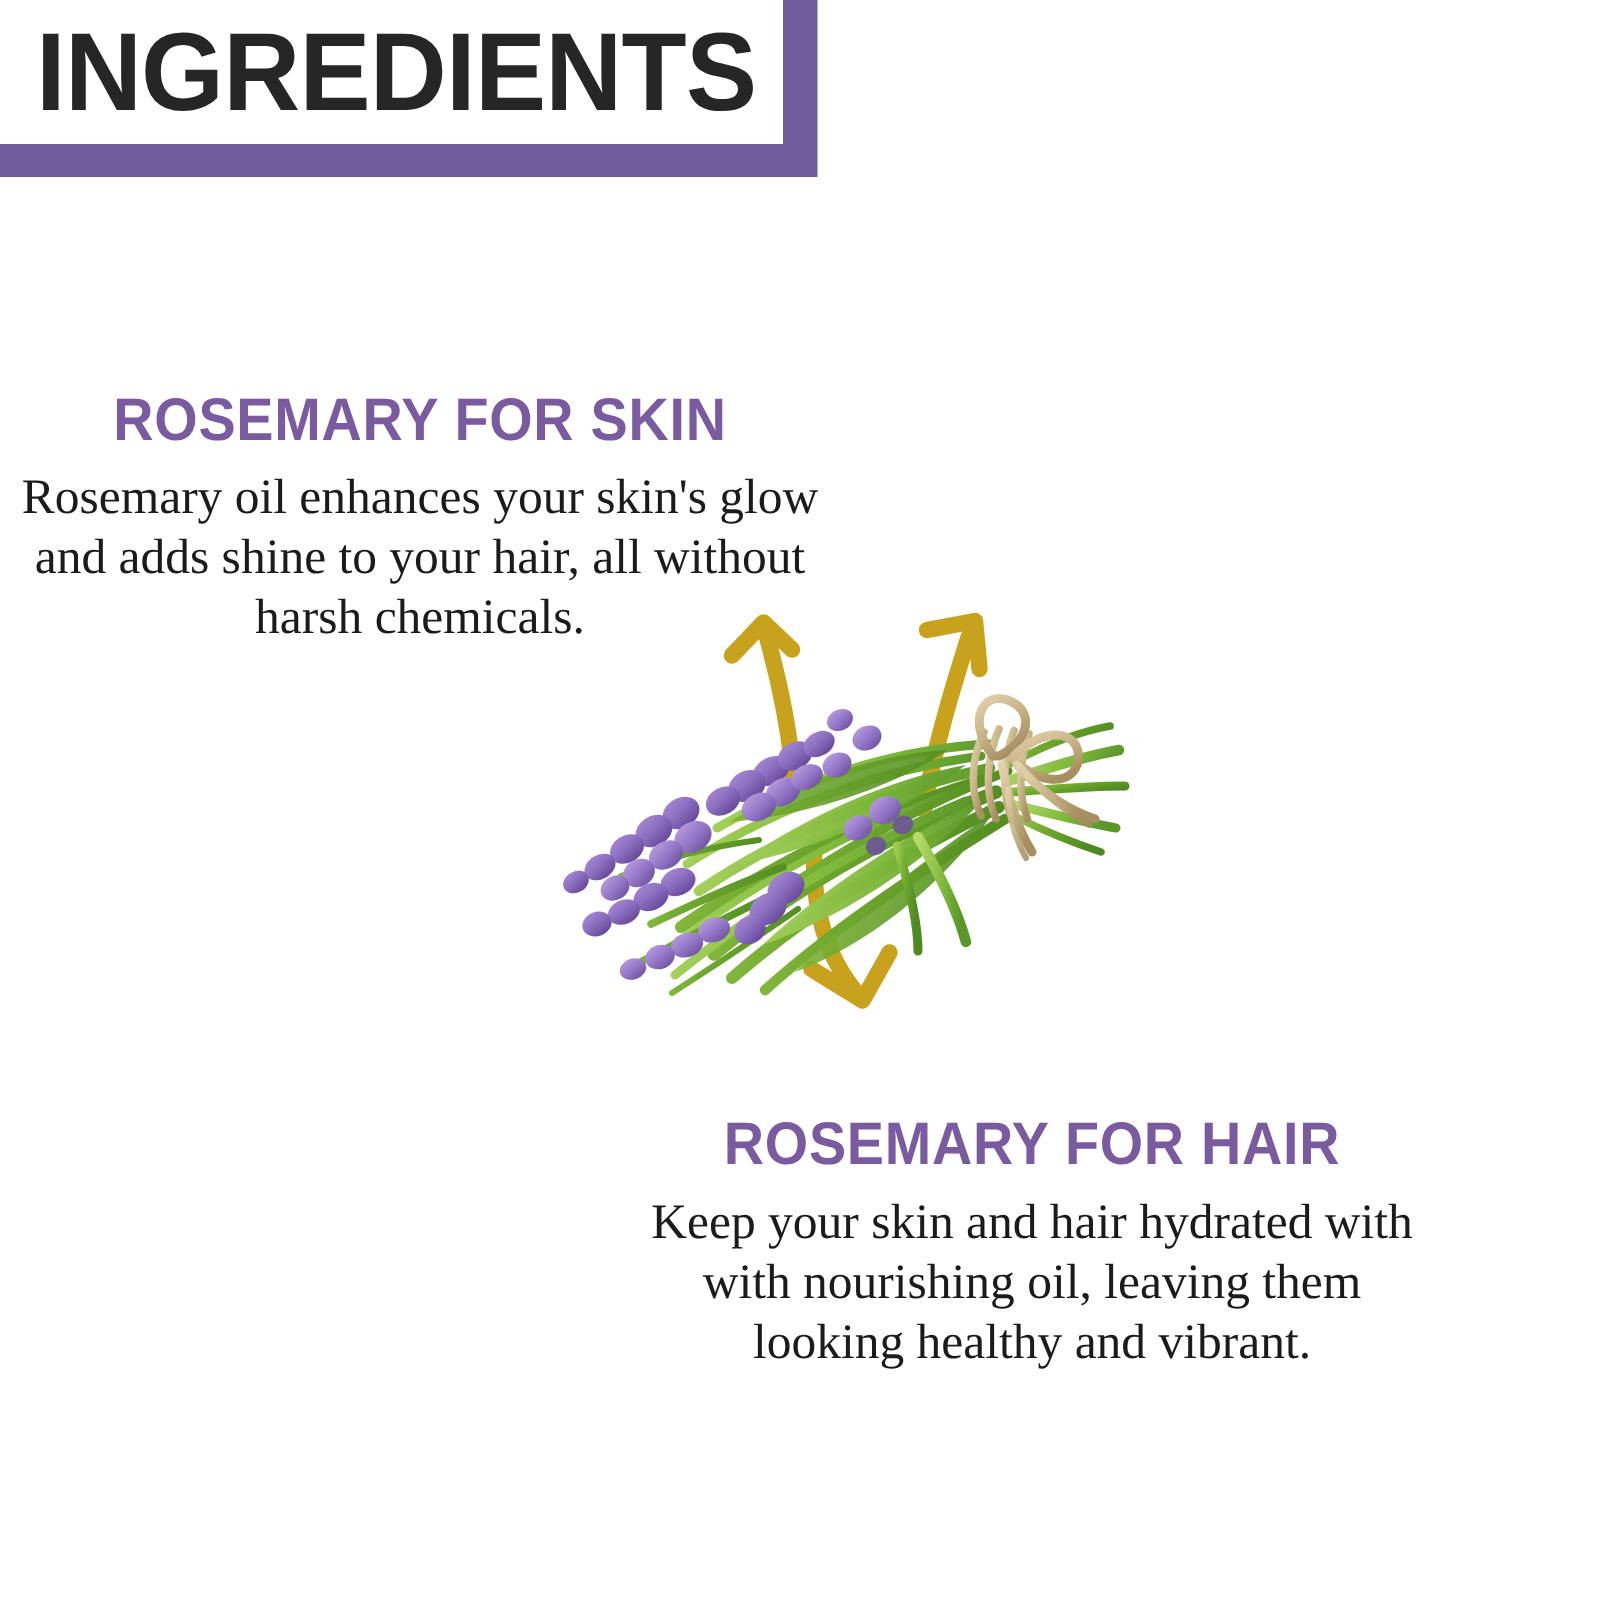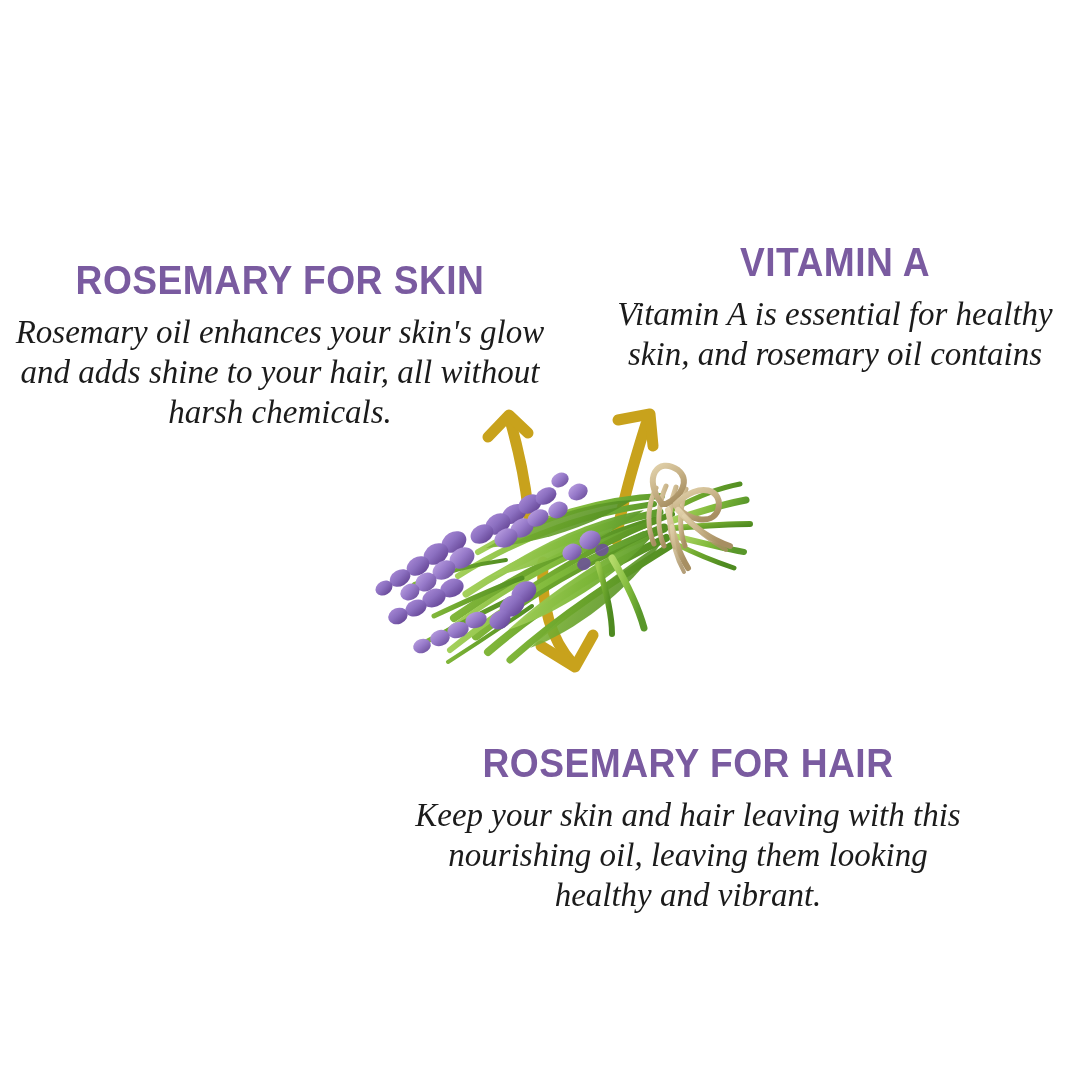--- a/index.html
+++ b/index.html
@@ -76,21 +76,20 @@
     letter-spacing: 0.5px;
     text-align: center;
     white-space: nowrap;
     transform: scaleX(0.93);
   }
   .panel-body {
     font-family: "Liberation Serif", serif;
     font-weight: 400;
     color: #1b1b1b;
     text-align: center;
-    font-style: italic;
   }
 
   
   #panel-skin {
     left: 0;
     top: 256px;
     width: 560px;
   }
   #panel-skin .panel-heading {
     font-size: 40px;
@@ -143,34 +142,35 @@
     width: 430px;
     height: 295px;
   }
   #artwork svg { display: block; }
 </style>
 </head>
 <body>
 
 <div id="poster">
 
+  <div id="header-block">
+    <div id="header-band"></div>
+    <div id="header-plate"></div>
+    <div id="header-title">INGREDIENTS</div>
+  </div>
 
   <div class="panel" id="panel-skin">
     <div class="panel-heading">ROSEMARY FOR SKIN</div>
     <div class="panel-body">Rosemary oil enhances your skin's glow and adds shine to your hair, all without harsh chemicals.</div>
   </div>
 
-  <div class="panel" id="panel-vitamin">
-    <div class="panel-heading">VITAMIN A</div>
-    <div class="panel-body">Vitamin A is essential for healthy skin, and rosemary oil contains</div>
-  </div>
 
   <div class="panel" id="panel-hair">
     <div class="panel-heading">ROSEMARY FOR HAIR</div>
-    <div class="panel-body">Keep your skin and hair leaving with this nourishing oil, leaving them looking healthy and vibrant.</div>
+    <div class="panel-body">Keep your skin and hair hydrated with with nourishing oil, leaving them looking healthy and vibrant.</div>
   </div>
 
   <div id="artwork">
     <svg width="430" height="295" viewBox="0 0 430 295" xmlns="http://www.w3.org/2000/svg">
       <defs>
         <linearGradient id="stemGrad" x1="0" y1="0" x2="1" y2="0.3">
           <stop offset="0%" stop-color="#9CCB4E"></stop>
           <stop offset="45%" stop-color="#6FA82E"></stop>
           <stop offset="100%" stop-color="#4E8A20"></stop>
         </linearGradient>

